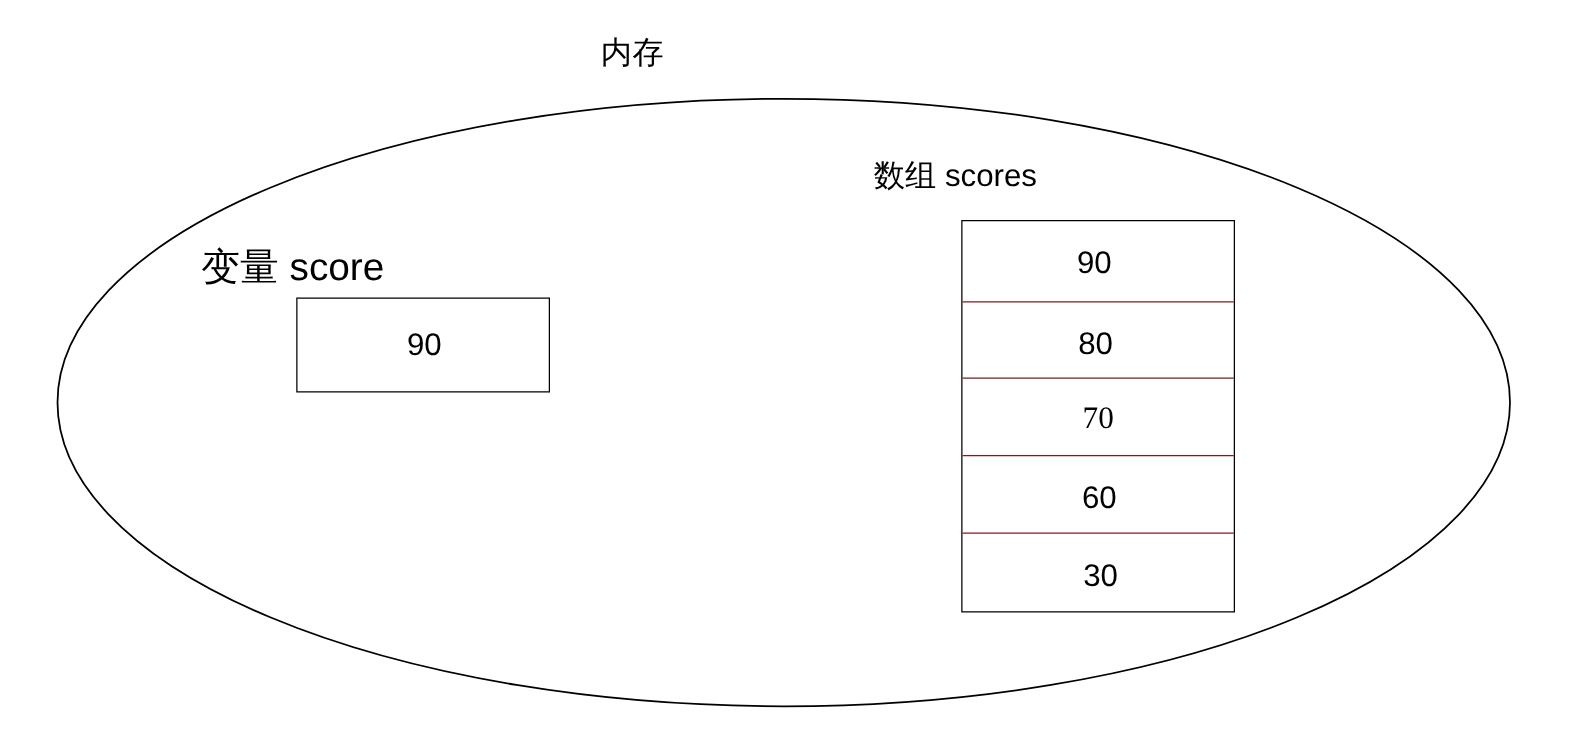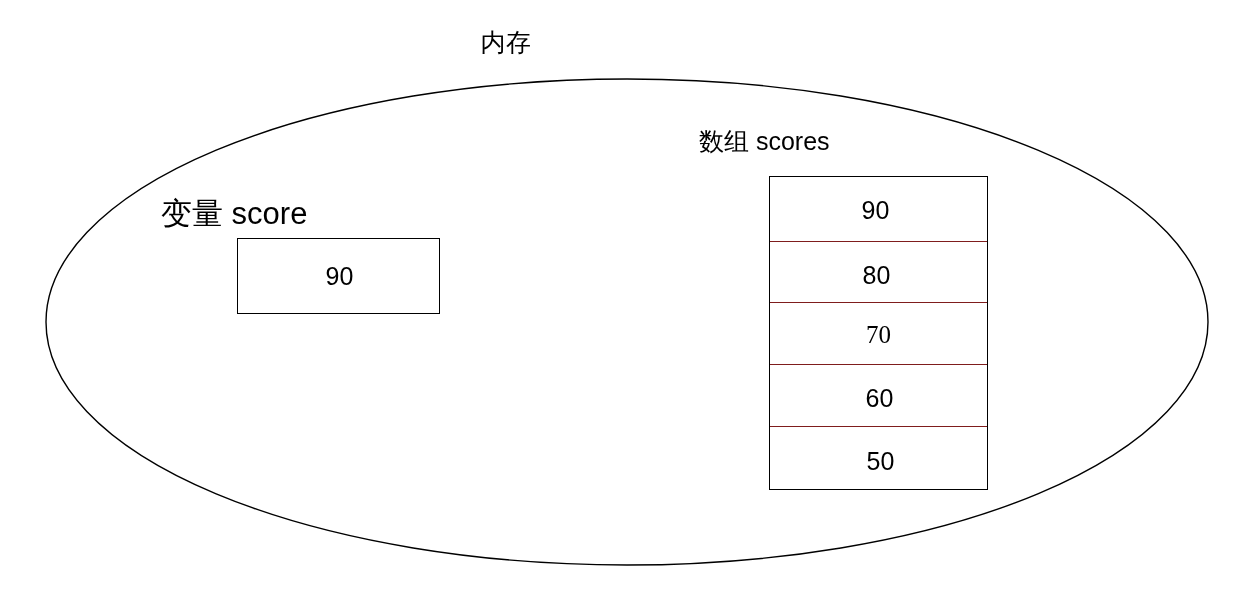--- a/index.html
+++ b/index.html
@@ -155,17 +155,17 @@
     <div class="array-cell">
       <div class="array-cell-value">80</div>
     </div>
     <div class="array-cell">
       <div class="array-cell-value">70</div>
     </div>
     <div class="array-cell">
       <div class="array-cell-value">60</div>
     </div>
     <div class="array-cell">
-      <div class="array-cell-value">50</div>
+      <div class="array-cell-value">30</div>
     </div>
   </div>
 
 </div>
 
 </body></html>

